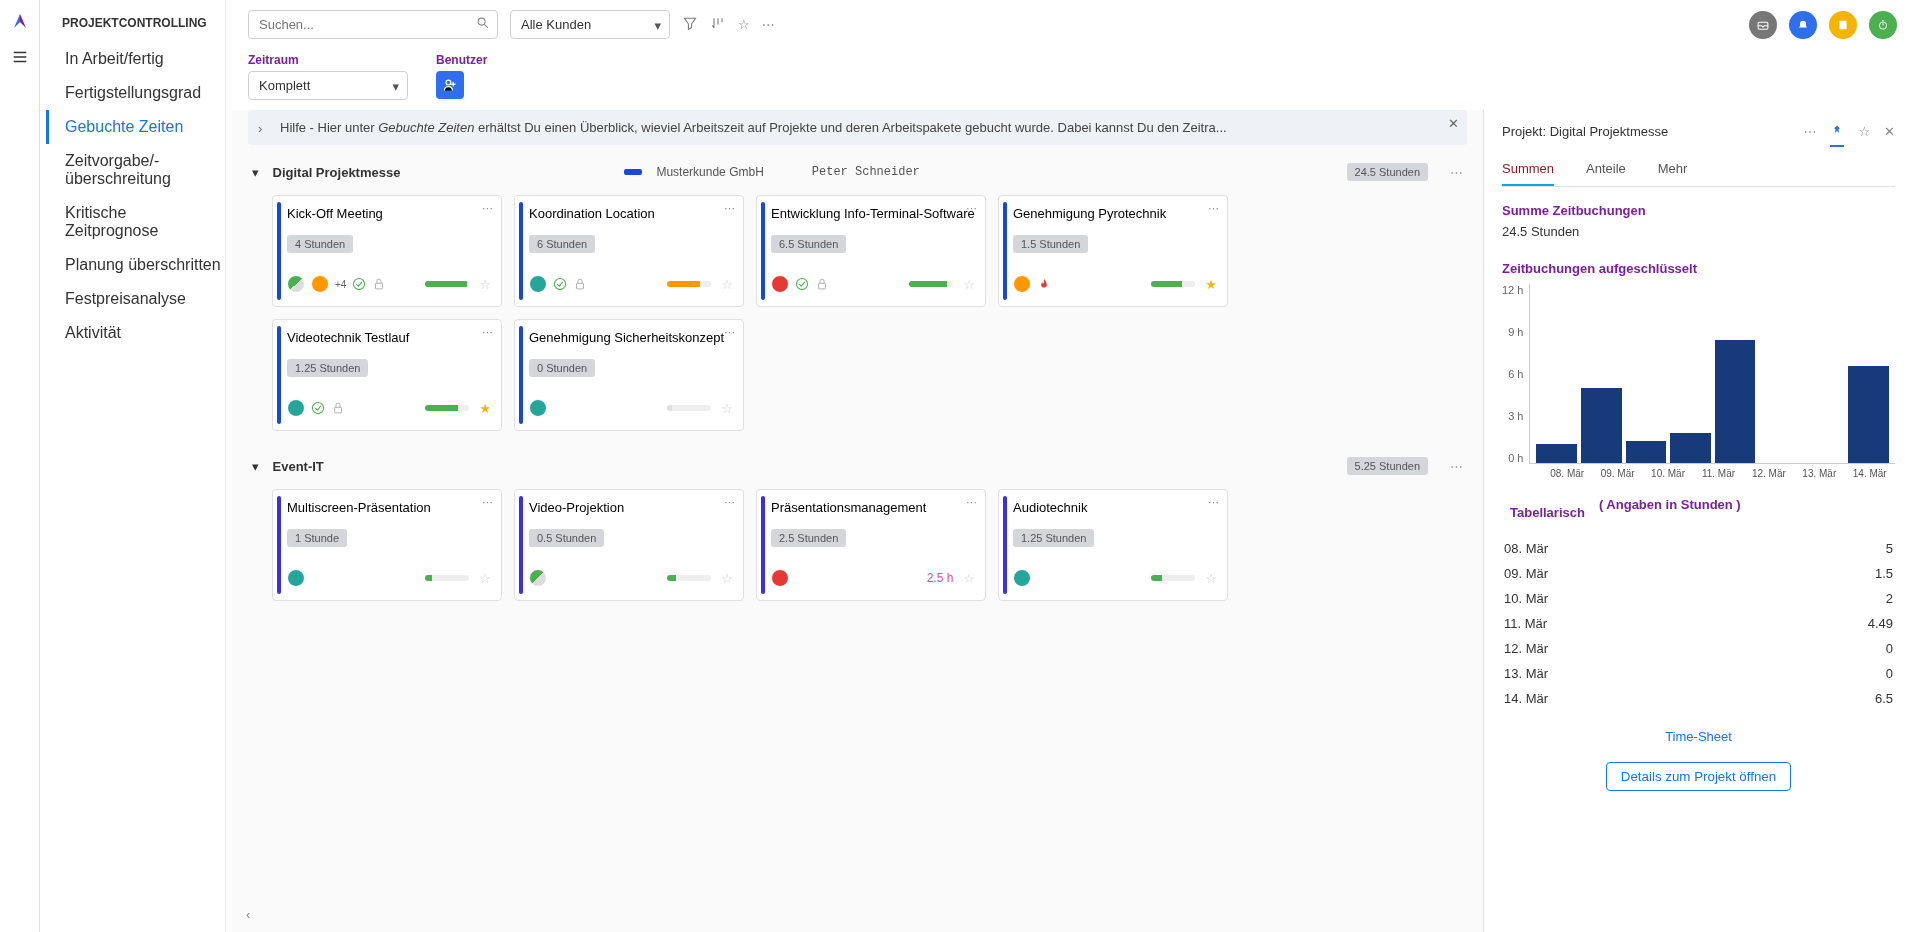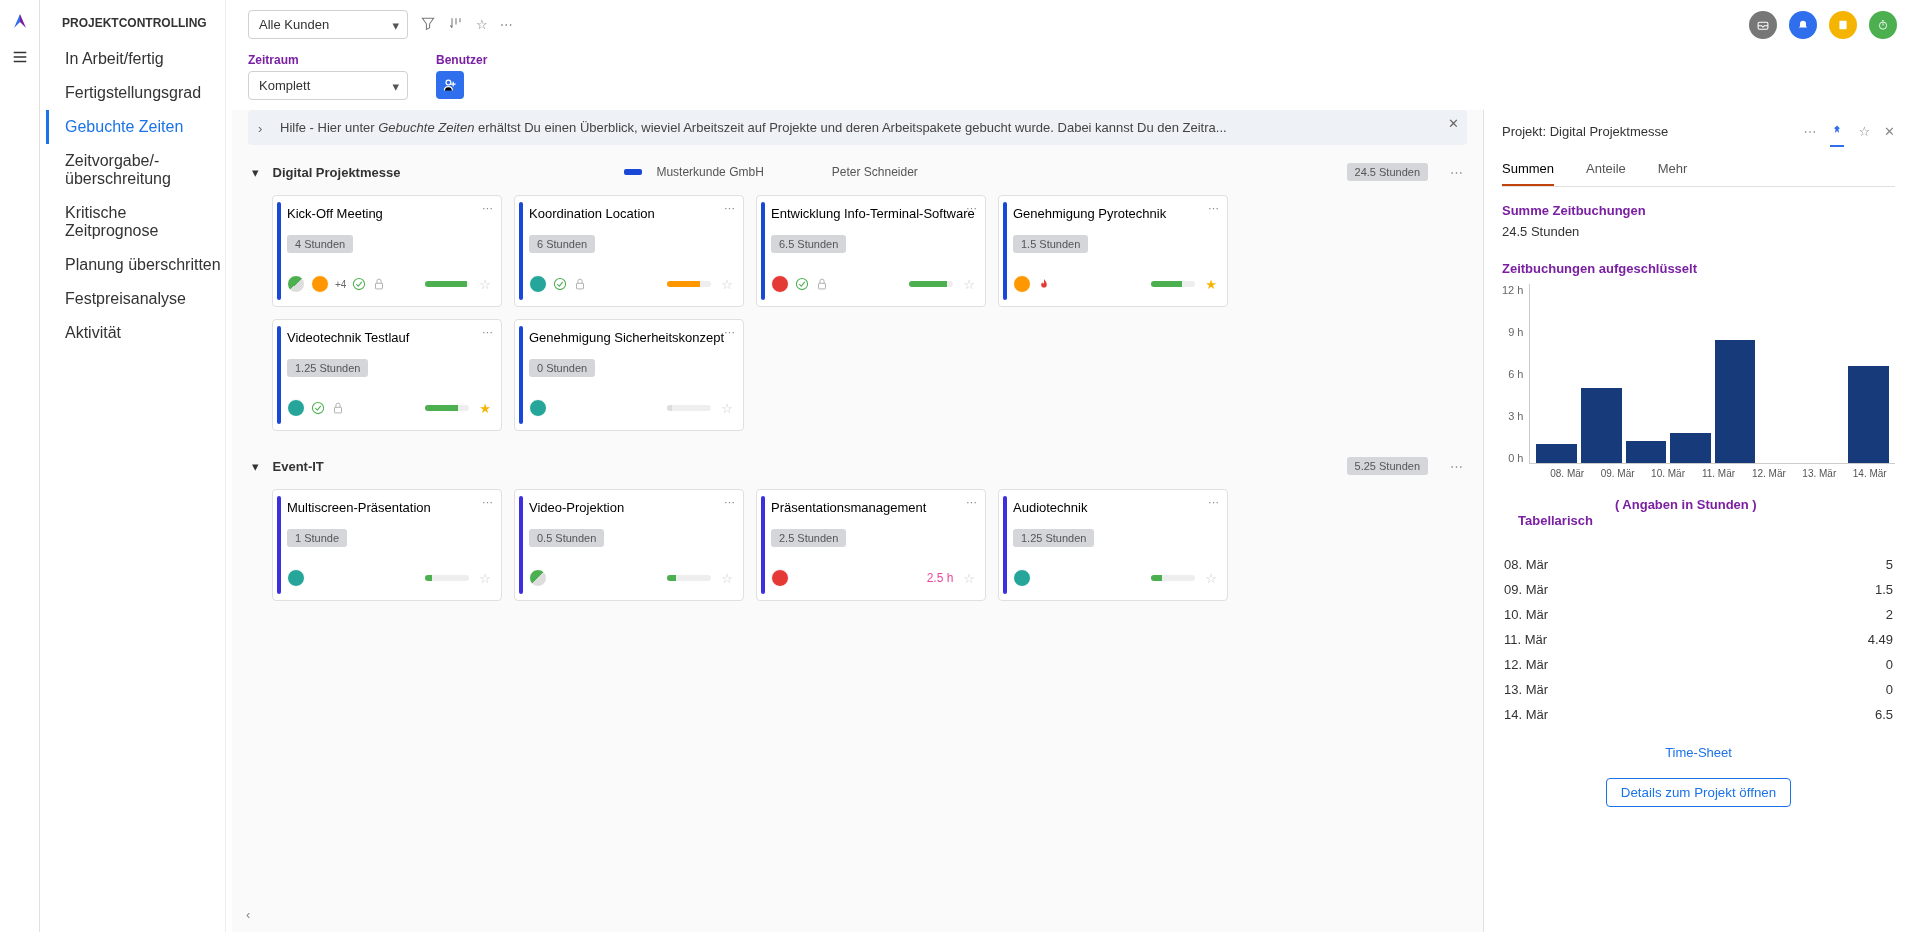--- a/index.html
+++ b/index.html
@@ -32,21 +32,21 @@
 .board { flex: 1; overflow-y: auto; padding: 0 16px 40px; background:#fafafa;}
 .hint { background: #eef1f5; border-radius: 4px; padding: 10px 32px 10px 32px; font-size: 13px; color: #444; position: relative; margin-bottom:12px;}
 .hint .chev { position: absolute; left: 10px; top: 11px; color:#666;}
 .hint .close { position: absolute; right: 8px; top: 6px; color:#666; cursor:pointer;}
 .hint em { font-style: italic; }
 .group { margin-bottom: 20px; }
 .grouphead { display: flex; align-items: center; gap: 14px; padding: 6px 4px; }
 .grouphead .name { font-weight: 600; color:#333;}
 .grouphead .disc { margin-left: 210px; }
 .cust { color: #555; font-size:12px;}
-.mgr { margin-left: 54px; color:#555; font-size:12px;}
+.mgr { margin-left: 34px; color:#555; font-size:12px;font-family:Liberation Mono, monospace;}
 .badge { background: #d4d6da; color: #555; font-size: 11px; padding: 3px 8px; border-radius: 3px; white-space:nowrap;}
 .grouphead .ell { margin-left:8px; color:#888; cursor:pointer;}
 .cards { display: flex; flex-wrap: wrap; gap: 12px; padding-left: 24px; margin-top:8px;}
 .card { width: 230px; background: #fff; border: 1px solid #e0e0e0; border-radius: 4px; padding: 10px 10px 8px 14px; position: relative; min-height:112px;}
 .card .stripe { position: absolute; left: 4px; top: 6px; bottom: 6px; width: 4px; border-radius: 2px; }
 .card .title { font-size: 13px; color:#000000; }
 .card .more { position: absolute; top: 6px; right: 8px; color:#888; cursor:pointer; font-size:11px;}
 .card .dur { display: inline-block; margin-top: 14px; }
 .cardfoot { display: flex; align-items: center; gap: 6px; margin-top: 22px; }
 .av { width: 18px; height: 18px; border-radius: 50%; background:#bbb; display:inline-block; border:1px solid #fff;}
@@ -58,21 +58,21 @@
 .star { color:#ccc; cursor:pointer; margin-left:4px;}
 .star.on{color:#f5b400;}
 .footnum { margin-left:auto; font-size:12px; color:#ec4899;}
 .details { width: 430px; border-left: 1px solid #e0e0e0; padding: 14px 18px; overflow-y: auto; }
 .dhead { display: flex; align-items: flex-start; gap: 14px; font-size: 13px; margin-bottom:14px;}
 .dhead .sp { flex: 1; }
 .dhead .pin { color:#2f6fed; border-bottom:2px solid #2f6fed; padding-bottom:4px;}
 .dhead svg, .dhead span.ic{cursor:pointer;color:#888;}
 .tabs { display: flex; gap: 32px; border-bottom: 1px solid #e0e0e0; margin-bottom: 16px;}
 .tabs div { padding-bottom: 8px; cursor:pointer; color:#555;}
-.tabs div.active { color: #000000; border-bottom: 2px solid #c2410c;}
+.tabs div.active { color: #7f1d1d; border-bottom: 2px solid #0ea5e9;}
 .sect { font-size: 13px; color: #7b1fa2; font-weight: 600; margin-bottom: 6px;}
 .chart { margin: 8px 0 18px; }
 .axes { display:flex; position:relative; height:180px;}
 .ylabels { display:flex; flex-direction:column; justify-content:space-between; align-items:flex-end; font-size:11px; color:#666; padding-right:6px;}
 .plot { flex:1; border-left:1px solid #ccc; border-bottom:1px solid #ccc; display:flex; align-items:flex-end; gap:4px; padding:0 6px;}
 .bar { flex:1; background:#173a7a; }
 .xlabels{display:flex; font-size:10px; color:#555; padding-left:40px; margin-top:4px;}
 .xlabels span{flex:1; text-align:center; white-space:nowrap;}
 .tbl-row { display:flex; justify-content:space-between; padding:5px 2px; font-size:13px;}
 .link { color:#1a73e8; text-align:center; display:block; margin:18px 0; cursor:pointer;}
@@ -102,20 +102,29 @@
         <li>Kritische Zeitprognose</li>
         <li>Planung überschritten</li>
         <li>Festpreisanalyse</li>
         <li>Aktivität</li>
       </ul>
     <span class="collapse-chev">‹</span>
   </div>
 
   <div class="main">
     <div class="topbar">
+      <div class="search">
+        <input placeholder="Suchen..." style="">
+        <span class="search-i">
+          <svg width="14" height="14" viewBox="0 0 20 20">
+              <circle cx="8" cy="8" r="5" stroke="#888" stroke-width="1.5" fill="none"></circle>
+              <path d="M12 12l5 5" stroke="#888" stroke-width="1.5"></path>
+            </svg>
+        </span>
+      </div>
       <div class="select">
         <span>Alle Kunden</span>
         <span class="caret">▾</span>
       </div>
       <span class="tb-icon"><svg width="16" height="16" viewBox="0 0 20 20">
             <path d="M3 4h14l-5 7v5l-4 2v-7z" stroke="#777" fill="none" stroke-width="1.3"></path>
           </svg></span>
       <span class="tb-icon"><svg width="16" height="16" viewBox="0 0 20 20">
             <path d="M5 4v12M5 16l-2-3M10 4v8M15 4v5" stroke="#777" stroke-width="1.3"></path>
           </svg></span>
@@ -392,21 +401,21 @@
               <span>09. Mär</span>
               <span>10. Mär</span>
               <span>11. Mär</span>
               <span>12. Mär</span>
               <span>13. Mär</span>
               <span>14. Mär</span>
             </div>
         </div>
 
         <div style="display:flex;gap:6px;margin-bottom:8px;">
-          <span class="sect" style="margin:16px">Tabellarisch</span>
+          <span class="sect" style="margin:8px">Tabellarisch</span>
           <span class="sect" style="margin:0">(  Angaben in Stunden  )</span>
         </div>
         <div id="tblrows">
             <div class="tbl-row">
               <span>08. Mär</span>
               <span>5</span>
             </div>
             <div class="tbl-row">
               <span>09. Mär</span>
               <span>1.5</span>

